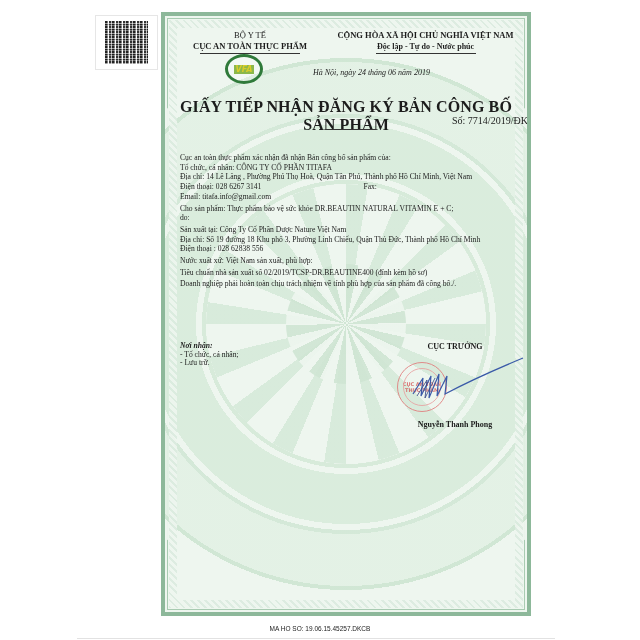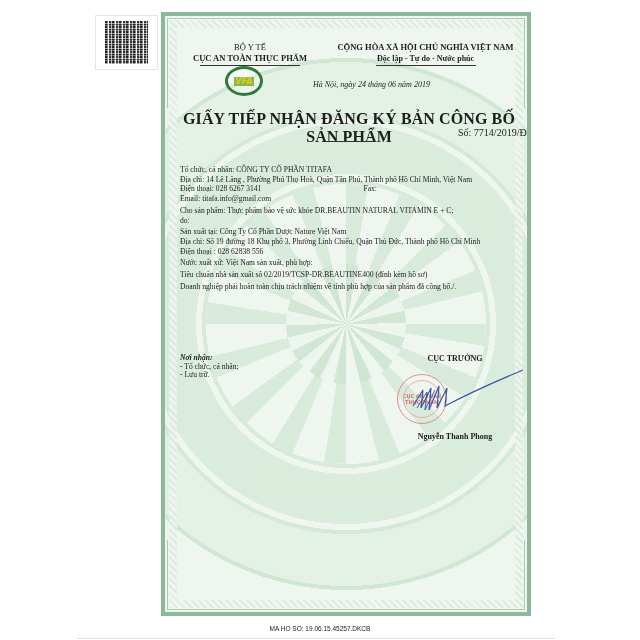--- a/index.html
+++ b/index.html
@@ -52,21 +52,21 @@
     background: repeating-conic-gradient(#cfe5d3 0deg 12deg, #eef6ef 12deg 25.7deg);
     opacity: 0.9;
   }
   .border-pattern {
     position: absolute; inset: 4px; border: 8px solid transparent;
     background: repeating-linear-gradient(45deg, #dcece0 0 2px, #eef6ef 2px 5px) border-box;
     -webkit-mask: linear-gradient(#000 0 0) padding-box, linear-gradient(#000 0 0);
     -webkit-mask-composite: xor; mask-composite: exclude;
     opacity: 0.9;
   }
-  .content { position: absolute; left: 0; top: 12px; width: 100%; height: 100%; color: #1c1c1c; padding-left: 6px; }
+  .content { position: absolute; left: 0; top: 0; width: 100%; height: 100%; color: #1c1c1c; }
 
   .hdr-left { position: absolute; left: 20px; top: 14px; width: 130px; text-align: center; font-size: 8.5px; line-height: 11px; }
   .hdr-left .agency { font-weight: bold; }
   .hdr-right { position: absolute; left: 148px; top: 14px; width: 225px; text-align: center; font-size: 8.5px; line-height: 11px; }
   .hdr-right .country { font-weight: bold; }
   .hdr-right .motto { font-weight: bold; font-size: 8px; }
   .rule { height: 1px; background: #333; margin: 1px auto 0; }
   .logo {
     position: absolute; left: 60px; top: 38px; width: 38px; height: 30px; border-radius: 50%;
     border: 3px solid #2f7a3a; box-sizing: border-box; display: flex; align-items: center; justify-content: center;
@@ -130,20 +130,21 @@
       <div class="motto">Độc lập - Tự do - Nước phúc</div>
       <div class="rule" style="width:100px"></div>
     </div>
     <div class="date">Hà Nội, ngày 24 tháng 06 năm 2019</div>
 
     <div class="title">GIẤY TIẾP NHẬN ĐĂNG KÝ BẢN CÔNG BỐ SẢN PHẨM</div>
     <div class="number">Số: 7714/2019/ĐKSP</div>
     <div class="num-rule"></div>
 
     <div class="body">
+      <div class="row">Cục an toàn thực phẩm xác nhận đã nhận Bản công bố sản phẩm của:</div>
       <div class="row">Tổ chức, cá nhân: CÔNG TY CỔ PHẦN TITAFA</div>
       <div class="wrap">Địa chỉ: 14 Lê Lăng , Phường Phú Thọ Hoà, Quận Tân Phú, Thành phố Hồ Chí Minh, Việt Nam</div>
       <div class="row">
         <span>Điện thoại: 028 6267 3141</span><span class="fax">Fax:</span>
       </div>
       <div class="row">Email: titafa.info@gmail.com</div>
       <div class="row gap">Cho sản phẩm: Thực phẩm bảo vệ sức khỏe DR.BEAUTIN NATURAL VITAMIN E + C;</div>
       <div class="row">do:</div>
       <div class="row gap">Sản xuất tại: Công Ty Cổ Phần Dược Nature Việt Nam</div>
       <div class="wrap">Địa chỉ: Số 19 đường 18 Khu phố 3, Phường Linh Chiểu, Quận Thủ Đức, Thành phố Hồ Chí Minh</div>

